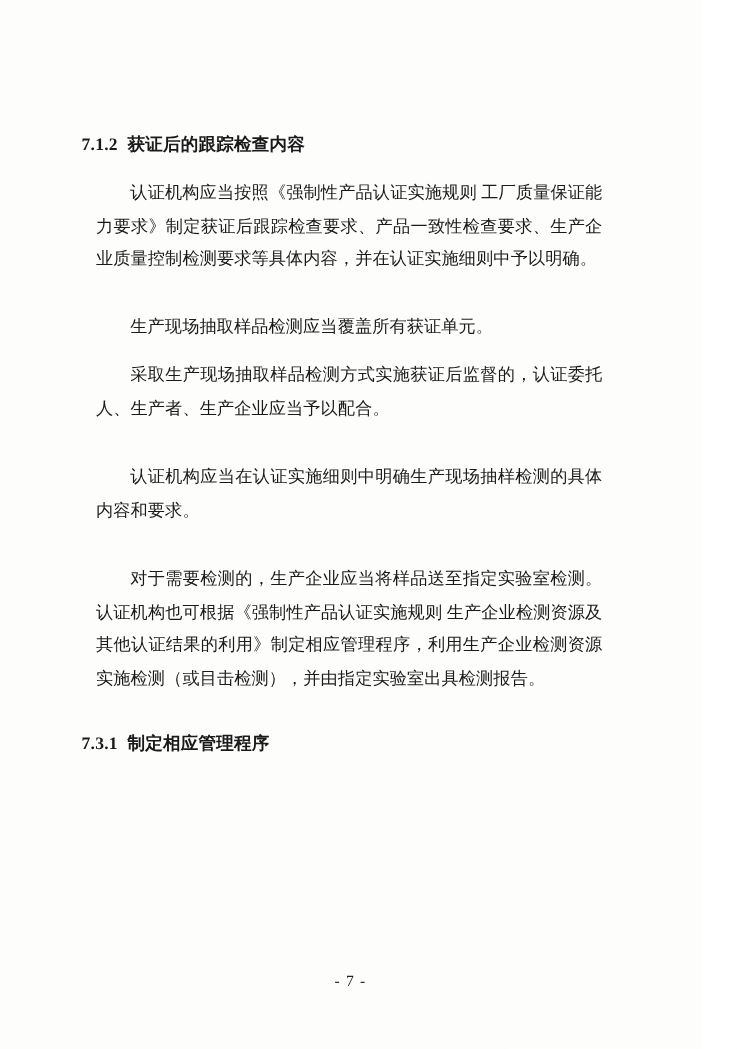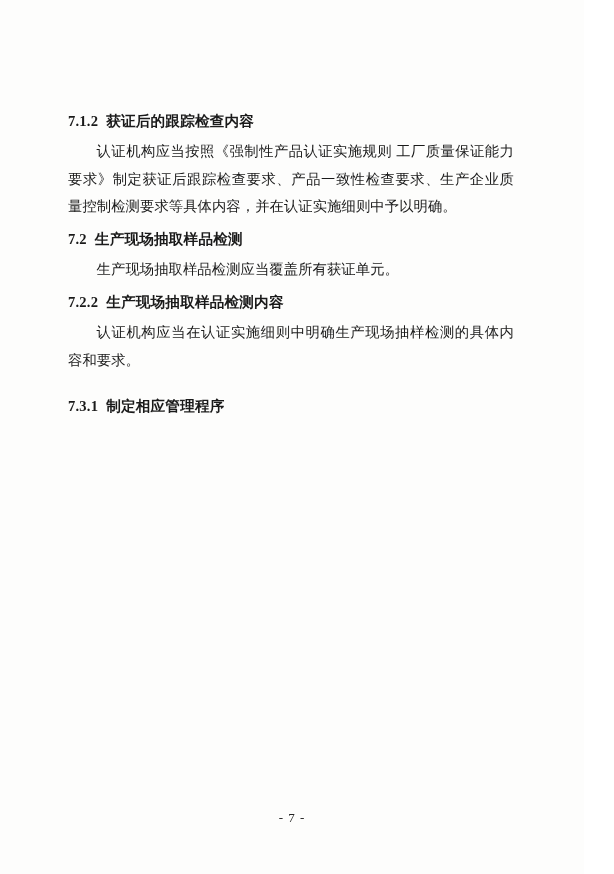--- a/index.html
+++ b/index.html
@@ -32,21 +32,21 @@
     font-weight: bold;
     font-size: 14.6px;
     line-height: 1.9;
     margin: 0 0 2px 0;
     letter-spacing: 0.2px;
   }
   .heading .num {
     margin-right: 8px;
   }
   .para {
-    margin: 0;
+    margin: 12px;
     text-indent: 2em;
     line-height: 1.95;
     letter-spacing: 0.1px;
   }
   .gap-sm { height: 5px; }
   .gap-md { height: 9px; }
   .footer {
     position: absolute;
     left: 0;
     right: 0;
@@ -66,38 +66,34 @@
   <div class="doc-body">
 
     <div class="heading">
       <span class="num">7.1.2</span><span>获证后的跟踪检查内容</span>
     </div>
 
     <p class="para">认证机构应当按照《强制性产品认证实施规则  工厂质量保证能力要求》制定获证后跟踪检查要求、产品一致性检查要求、生产企业质量控制检测要求等具体内容，并在认证实施细则中予以明确。</p>
 
     <div class="gap-sm"></div>
 
-    <div class="heading">
-      <span class="num">7.2</span><span>生产现场抽取样品检测</span>
-    </div>
 
 
     <p class="para">生产现场抽取样品检测应当覆盖所有获证单元。</p>
 
+    <p class="para">采取生产现场抽取样品检测方式实施获证后监督的，认证委托人、生产者、生产企业应当予以配合。</p>
 
     <div class="gap-sm"></div>
 
-    <div class="heading">
-      <span class="num">7.2.2</span><span>生产现场抽取样品检测内容</span>
-    </div>
 
     <p class="para">认证机构应当在认证实施细则中明确生产现场抽样检测的具体内容和要求。</p>
 
     <div class="gap-sm"></div>
 
+    <p class="para">对于需要检测的，生产企业应当将样品送至指定实验室检测。认证机构也可根据《强制性产品认证实施规则  生产企业检测资源及其他认证结果的利用》制定相应管理程序，利用生产企业检测资源实施检测（或目击检测），并由指定实验室出具检测报告。</p>
 
     <div class="gap-md"></div>
 
 
     <div class="gap-sm"></div>
 
     <div class="heading">
       <span class="num">7.3.1</span><span>制定相应管理程序</span>
     </div>
 

